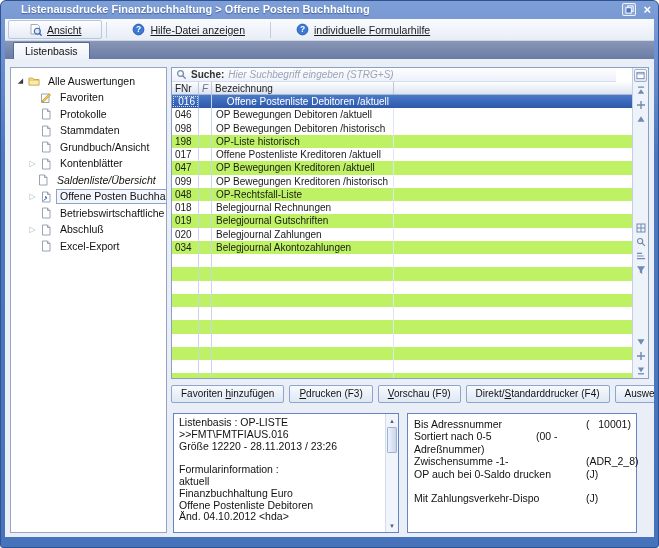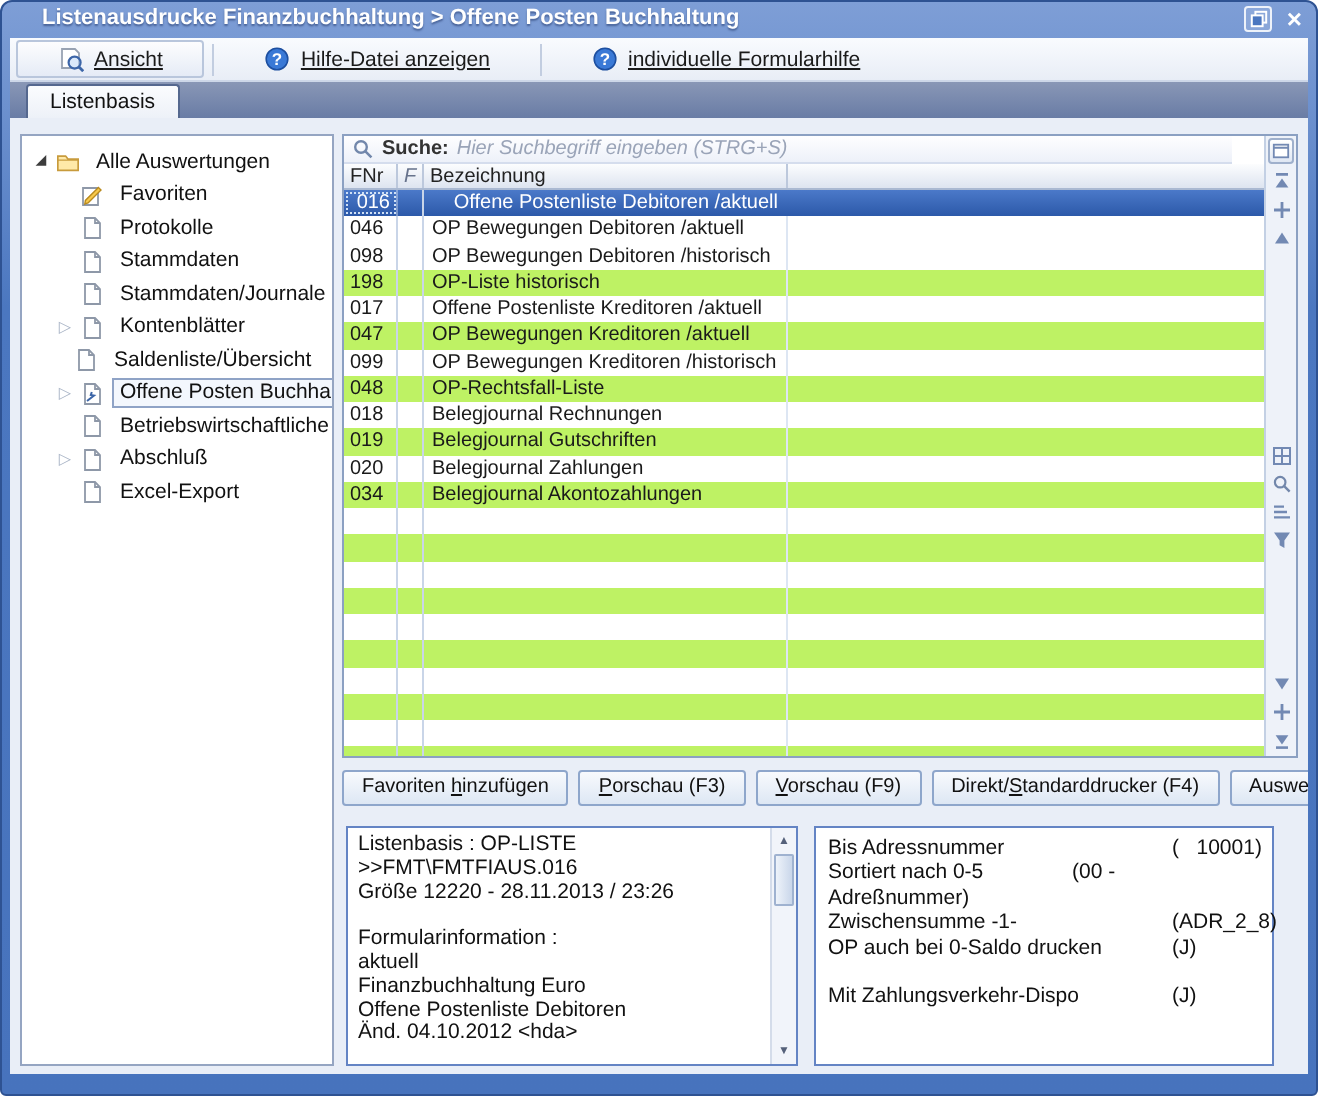--- a/index.html
+++ b/index.html
@@ -195,33 +195,33 @@
             <span class="tlabel">Stammdaten</span>
           </div>
           <div class="tree-item" style="padding-left: 16px;">
             <span class="expander"></span>
             <span class="ticon">
               <svg viewBox="0 0 12 12">
                 <path d="M2.5 1h5L10 3.5V11H2.5z" fill="#fff" stroke="#8e98a8" stroke-width="0.9"></path>
                 <path d="M7.5 1v2.5H10" fill="none" stroke="#8e98a8" stroke-width="0.9"></path>
               </svg>
             </span>
-            <span class="tlabel">Stammdaten/Journale</span>
+            <span class="tlabel">Grundbuch/Ansicht</span>
           </div>
           <div class="tree-item" style="padding-left: 16px;">
             <span class="expander light">▷</span>
             <span class="ticon">
               <svg viewBox="0 0 12 12">
                 <path d="M2.5 1h5L10 3.5V11H2.5z" fill="#fff" stroke="#8e98a8" stroke-width="0.9"></path>
                 <path d="M7.5 1v2.5H10" fill="none" stroke="#8e98a8" stroke-width="0.9"></path>
               </svg>
             </span>
             <span class="tlabel">Kontenblätter</span>
           </div>
-          <div class="tree-item" style="padding-left: 13px;">
+          <div class="tree-item" style="padding-left: 13px; font-style: italic;">
             <span class="expander"></span>
             <span class="ticon">
               <svg viewBox="0 0 12 12">
                 <path d="M2.5 1h5L10 3.5V11H2.5z" fill="#fff" stroke="#8e98a8" stroke-width="0.9"></path>
                 <path d="M7.5 1v2.5H10" fill="none" stroke="#8e98a8" stroke-width="0.9"></path>
               </svg>
             </span>
             <span class="tlabel">Saldenliste/Übersicht</span>
           </div>
           <div class="tree-item" style="padding-left: 16px;">
@@ -483,21 +483,21 @@
                   <path d="M5 1.8L8.2 6.4H1.8z" transform="rotate(180 5 4.5)" fill="#7289b3"></path>
                   <path d="M2 8.8h6" stroke="#7289b3" stroke-width="1.3"></path>
                 </svg>
               </span>
           </span>
         </div>
       </div>
 
       <div class="btn-row" id="btns">
           <button class="abtn"><span>Favoriten </span><span class="ul">h</span><span>inzufügen</span></button>
-          <button class="abtn"><span></span><span class="ul">P</span><span>orschau (F3)</span></button>
+          <button class="abtn"><span></span><span class="ul">P</span><span>drucken (F3)</span></button>
           <button class="abtn"><span></span><span class="ul">V</span><span>orschau (F9)</span></button>
           <button class="abtn"><span>Direkt/</span><span class="ul">S</span><span>tandarddrucker (F4)</span></button>
           <button class="abtn"><span>Auswertung </span></button>
         </div>
 
       <div class="info-left">
         <div class="ileft-text" id="info-left-lines">
             <div class="iline">Listenbasis : OP-LISTE</div>
             <div class="iline">&gt;&gt;FMT\FMTFIAUS.016</div>
             <div class="iline">Größe 12220 - 28.11.2013 / 23:26</div>

